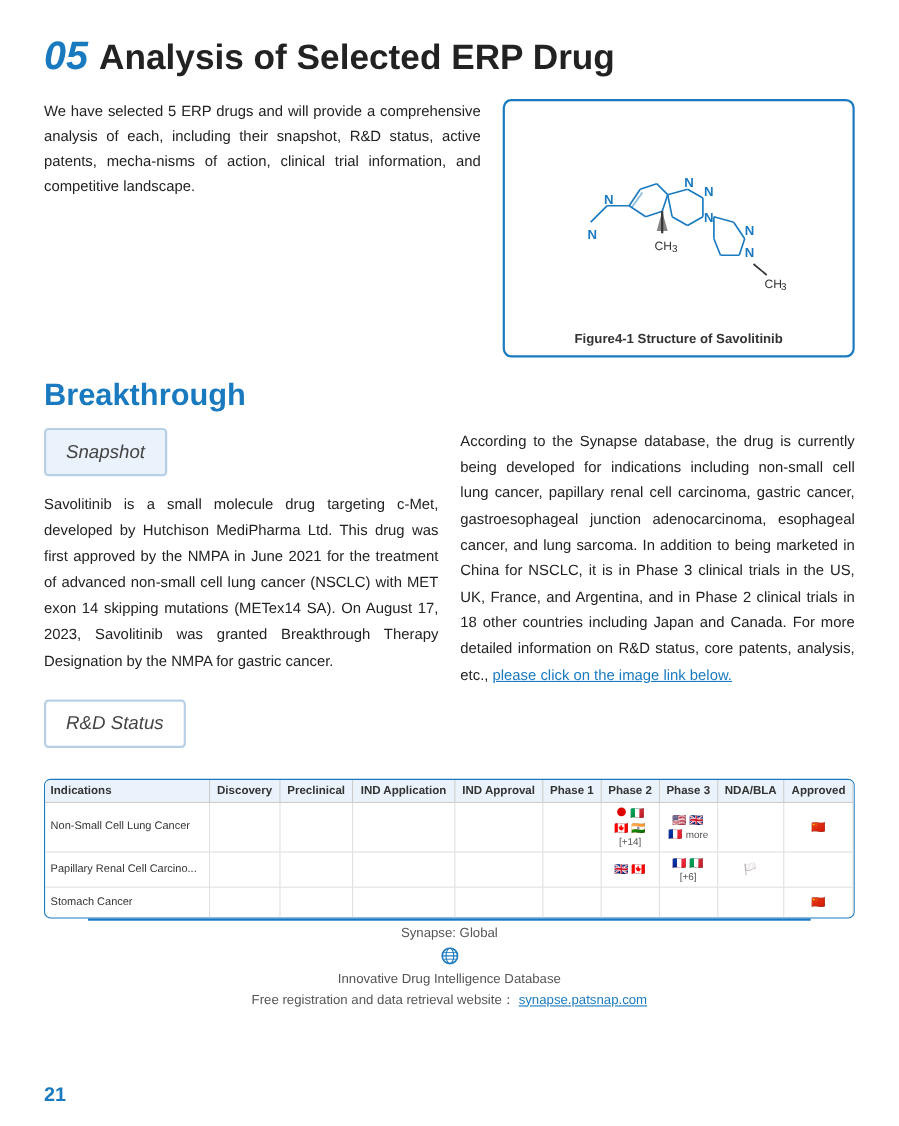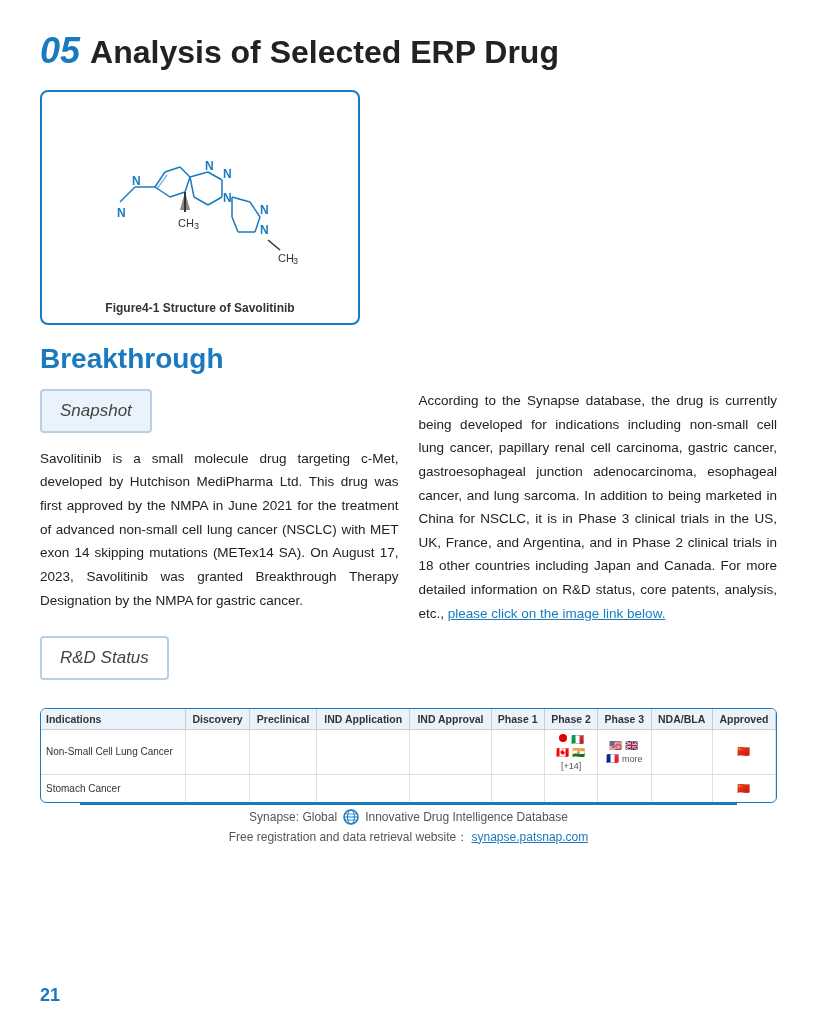--- a/index.html
+++ b/index.html
@@ -165,20 +165,21 @@
       margin: 1px;
     }
     .footer-main {
       display: flex;
       justify-content: center;
       align-items: center;
       gap: 6px;
       font-size: 12px;
       color: #555;
       margin-bottom: 4px;
+      flex-direction: column;
     }
     .footer-sub {
       font-size: 12px;
       color: #555;
       text-align: center;
     }
     .footer-sub a, .footer-link {
       color: #1a7abf;
       text-decoration: underline;
     }
@@ -206,20 +207,21 @@
   </style>
 </head>
 <body>
 
 <div class="page-header">
   <span class="header-number">05</span>
   <span class="header-title">Analysis of Selected ERP Drug</span>
 </div>
 
 <div class="intro-section">
+  <div class="intro-text">We have selected 5 ERP drugs and will provide a comprehensive analysis of each, including their snapshot, R&amp;D status, active patents, mecha-nisms of action, clinical trial information, and competitive landscape.</div>
   <div class="figure-box">
 
     <svg class="molecule-svg" viewBox="0 0 280 180" xmlns="http://www.w3.org/2000/svg" font-family="Arial" font-size="11">
 
       <line x1="60" y1="100" x2="75" y2="85" stroke="#1a7abf" stroke-width="1.5"></line>
       <line x1="75" y1="85" x2="95" y2="85" stroke="#1a7abf" stroke-width="1.5"></line>
       <line x1="95" y1="85" x2="105" y2="70" stroke="#1a7abf" stroke-width="1.5"></line>
       <line x1="105" y1="70" x2="120" y2="65" stroke="#1a7abf" stroke-width="1.5"></line>
       <line x1="120" y1="65" x2="130" y2="75" stroke="#1a7abf" stroke-width="1.5"></line>
       <line x1="130" y1="75" x2="125" y2="90" stroke="#1a7abf" stroke-width="1.5"></line>
@@ -322,20 +324,42 @@
           <br>
           <span>🇫🇷</span>
           <span style="font-size:9px;color:#555">more</span>
         </td>
         <td></td>
         <td>
           <span>🇨🇳</span>
         </td>
       </tr>
       <tr>
+        <td>Papillary Renal Cell Carcino...</td>
+        <td></td>
+        <td></td>
+        <td></td>
+        <td></td>
+        <td></td>
+        <td>
+          <span>🇬🇧</span>
+          <span>🇨🇦</span>
+        </td>
+        <td>
+          <span>🇫🇷</span>
+          <span>🇮🇹</span>
+          <br>
+          <span style="font-size:9px;color:#555">[+6]</span>
+        </td>
+        <td>
+          <span>🏳️</span>
+        </td>
+        <td></td>
+      </tr>
+      <tr>
         <td>Stomach Cancer</td>
         <td></td>
         <td></td>
         <td></td>
         <td></td>
         <td></td>
         <td></td>
         <td></td>
         <td></td>
         <td>

